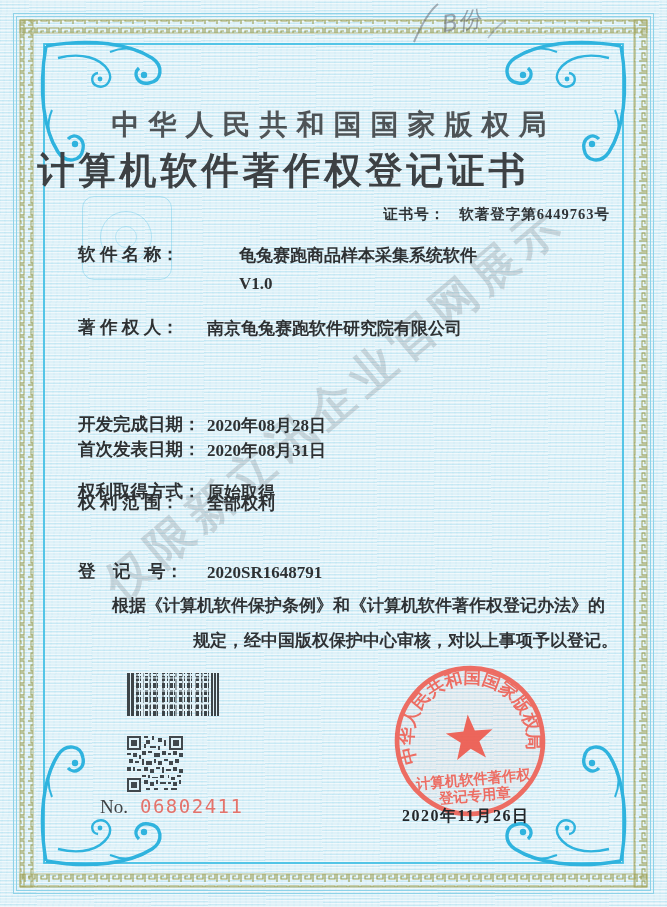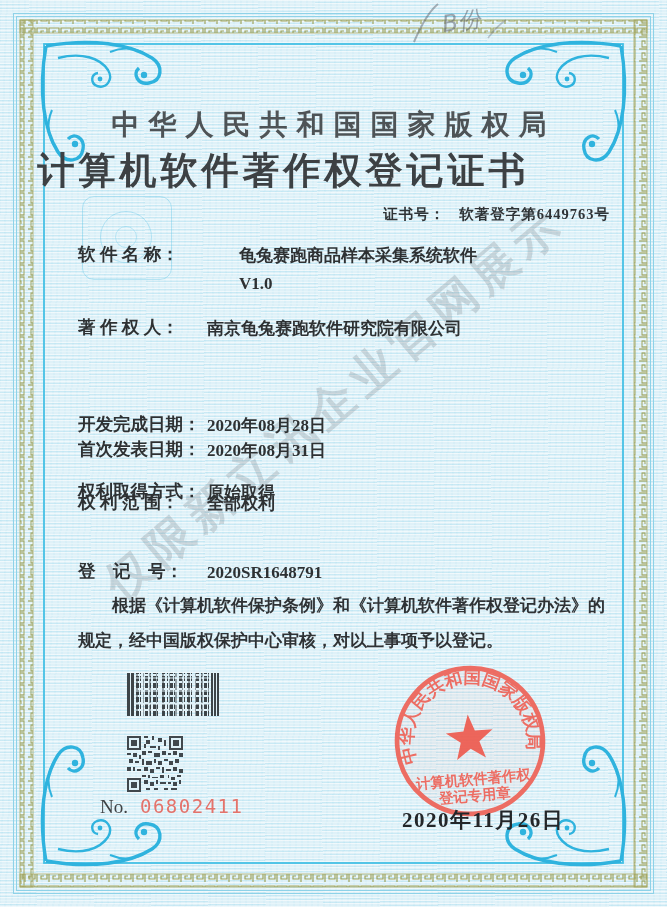--- a/index.html
+++ b/index.html
@@ -29,21 +29,21 @@
          border:1.2px solid rgba(90,195,230,.32);border-radius:50%;}
   
   .row{left:78px;width:528px;display:flex;align-items:flex-start;}
   .row .lbl{width:129px;flex:none;font-size:17.5px;font-weight:700;color:#2e3133;white-space:nowrap;}
   .row .val{font-size:17px;font-weight:700;color:#2e3133;line-height:28px;white-space:nowrap;}
   .r1{top:242px;gap:32px;} .r2{top:315px;} .r3{top:412px;} .r4{top:437px;}
   .r5{top:479px;} .r6{top:490px;} .r7{top:559px;}
   
   .statement{left:78px;top:588px;width:540px;font-size:17px;font-weight:600;color:#2f3235;}
   .statement .l1{text-indent:2em;white-space:nowrap;line-height:35px;}
-  .statement .l2{white-space:nowrap;line-height:35px;}
+  .statement .l2{white-space:nowrap;line-height:35px;text-align:right;}
   
   .barcode{left:127px;top:673px;width:92px;height:43px;}
   .barcode .edge-l{position:absolute;left:0;top:0;width:7px;height:100%;
       background:repeating-linear-gradient(90deg,#3d4448 0 3px,#dff1f8 3px 4px,#3d4448 4px 7px);}
   .barcode .edge-r{position:absolute;right:0;top:0;width:8px;height:100%;
       background:repeating-linear-gradient(90deg,#3d4448 0 2px,#dff1f8 2px 3px,#3d4448 3px 5px,#dff1f8 5px 6px,#3d4448 6px 8px);}
   .barcode .mid{position:absolute;left:9px;right:10px;top:0;bottom:0;
       background:
        repeating-linear-gradient(0deg, rgba(223,241,248,0) 0 5px, #dff1f8 5px 7px),
        repeating-linear-gradient(90deg,#3d4448 0 3px,rgba(0,0,0,0) 3px 4px,#3d4448 4px 5px,rgba(0,0,0,0) 5px 9px,#3d4448 9px 12px,rgba(0,0,0,0) 12px 14px,#3d4448 14px 15px,rgba(0,0,0,0) 15px 17px);}
@@ -52,21 +52,21 @@
                  repeating-linear-gradient(90deg, rgba(61,68,72,.85) 0 2px, rgba(0,0,0,0) 2px 7px, rgba(61,68,72,.85) 7px 8px, rgba(0,0,0,0) 8px 13px);
       mix-blend-mode:normal;opacity:.55;}
   
   .qr{left:127px;top:736px;width:56px;height:56px;}
   
   .serial{left:100px;top:795px;font-size:19px;color:#3f4346;}
   .serial .digits{font-family:"DejaVu Sans Mono",monospace;color:#e4736b;margin-left:12px;
                   letter-spacing:1.5px;font-size:19px;}
   
   .seal{left:393px;top:664px;width:154px;height:154px;opacity:.92;transform:rotate(-5deg);}
-  .issue-date{left:402px;top:806px;font-size:21px;font-weight:700;color:#232629;letter-spacing:1.5px;}
+  .issue-date{left:402px;top:806px;font-size:16px;font-weight:700;color:#232629;letter-spacing:1.5px;}
   
   .watermark{left:-60px;top:372px;width:790px;text-align:center;transform:rotate(-40deg);
              font-family:"Liberation Sans","DejaVu Sans",sans-serif;
              font-size:46px;font-weight:700;letter-spacing:7px;color:rgba(122,133,140,.28);
              white-space:nowrap;pointer-events:none;}
   
   .handwriting{left:408px;top:2px;width:110px;height:48px;color:rgba(95,101,112,.55);}
   .handwriting .txt{position:absolute;left:34px;top:4px;font-size:23px;font-style:italic;
              transform:rotate(-9deg);font-family:"DejaVu Sans",sans-serif;}
 </style>

